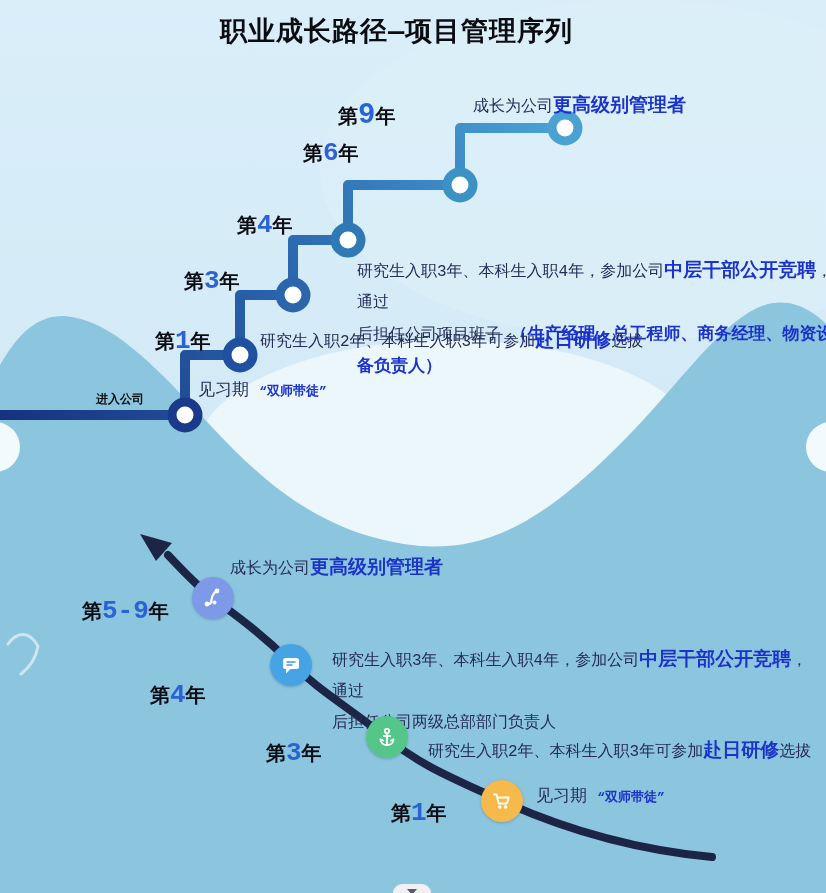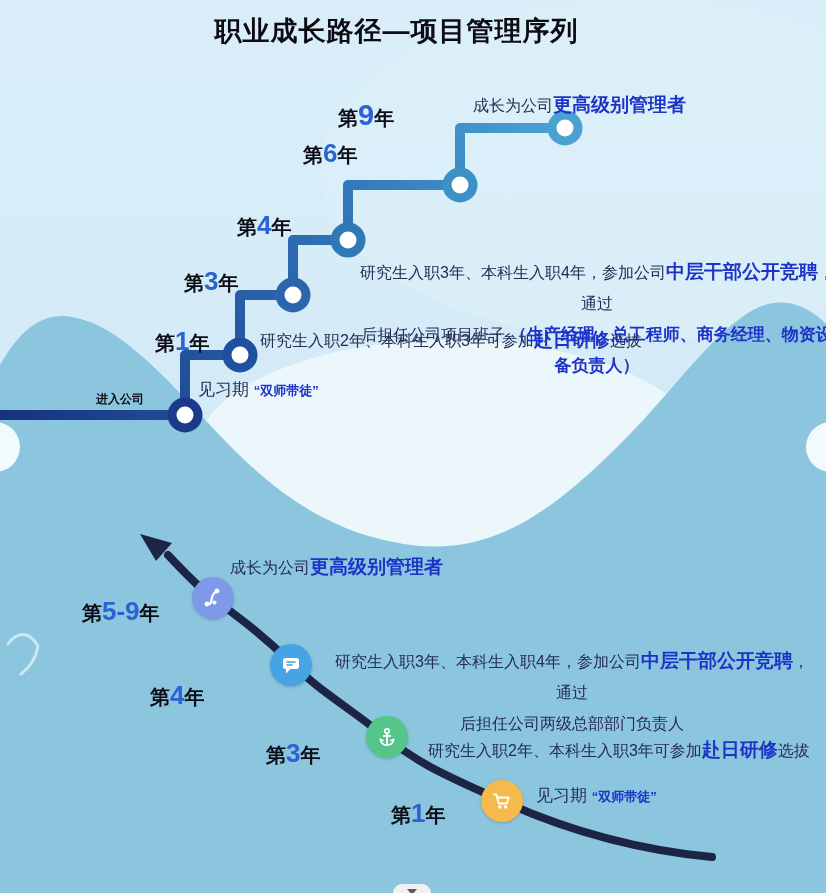--- a/index.html
+++ b/index.html
@@ -1,32 +1,32 @@
 <!DOCTYPE html>
 <html><head>
 <meta charset="utf-8">
 <style>
   html,body{margin:0;padding:0;background:#ffffff;}
   .stage{
     position:relative;width:826px;height:893px;overflow:hidden;
-    font-family:Liberation Sans, sans-serif;
+    font-family:Liberation Mono, monospace;
     background:#cfe8f4;
   }
   svg.bg{position:absolute;left:0;top:0;}
   
   .title{
     position:absolute;text-align:center;font-weight:700;color:#0b0b12;
     font-size:27px;letter-spacing:1px;white-space:nowrap;
   }
   
   .ylabel{position:absolute;white-space:nowrap;font-weight:700;color:#0c0c14;font-size:20px;}
   .ylabel .num{color:#2b63d4;font-size:26px;line-height:1;}
   .ylabel .num.big{font-size:29px;}
   
-  .note{position:absolute;white-space:nowrap;color:#252c55;font-size:16px;text-align:center;}
+  .note{position:absolute;white-space:nowrap;color:#252c55;font-size:16px;}
   .note .hl{color:#1c33c8;font-weight:700;font-size:17px;}
   .note .hl.big{font-size:19px;}
   .note .hl.quote{font-size:13px;}
   .note2l{white-space:normal;width:480px;line-height:31px;}
   .entry-label{position:absolute;font-weight:700;font-size:12px;color:#0c0c14;white-space:nowrap;}
   
   .node{
     position:absolute;width:42px;height:42px;border-radius:50%;
     display:flex;align-items:center;justify-content:center;
     box-shadow:0 1px 3px rgba(20,40,80,.25);

